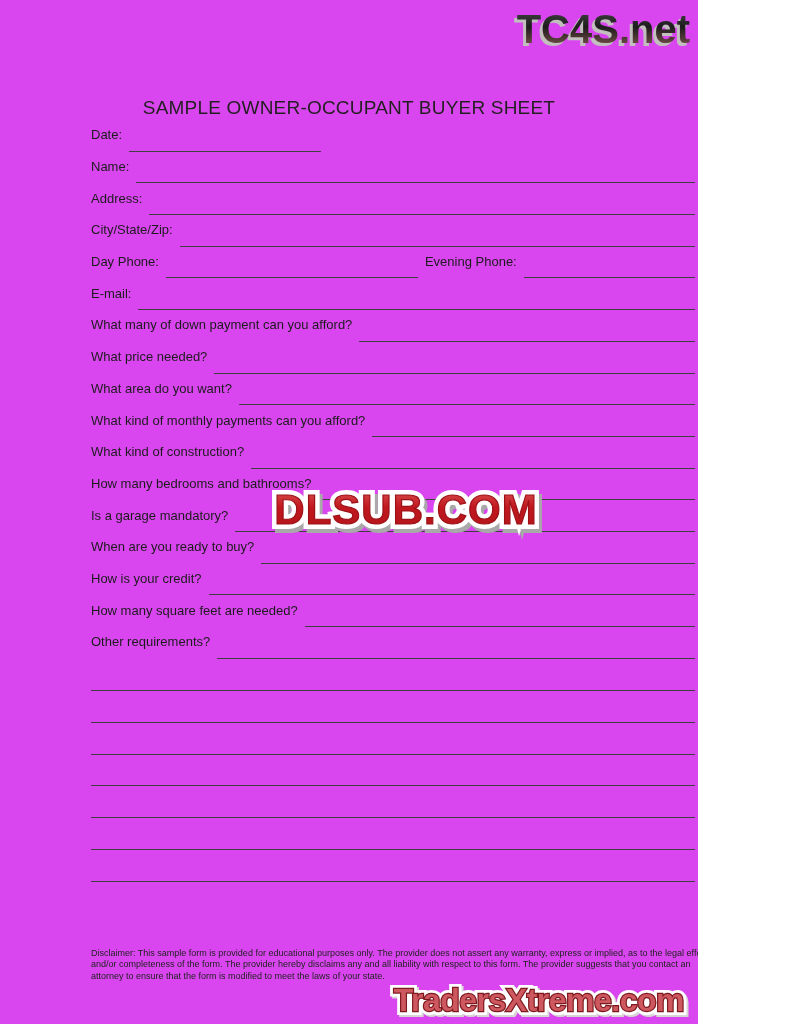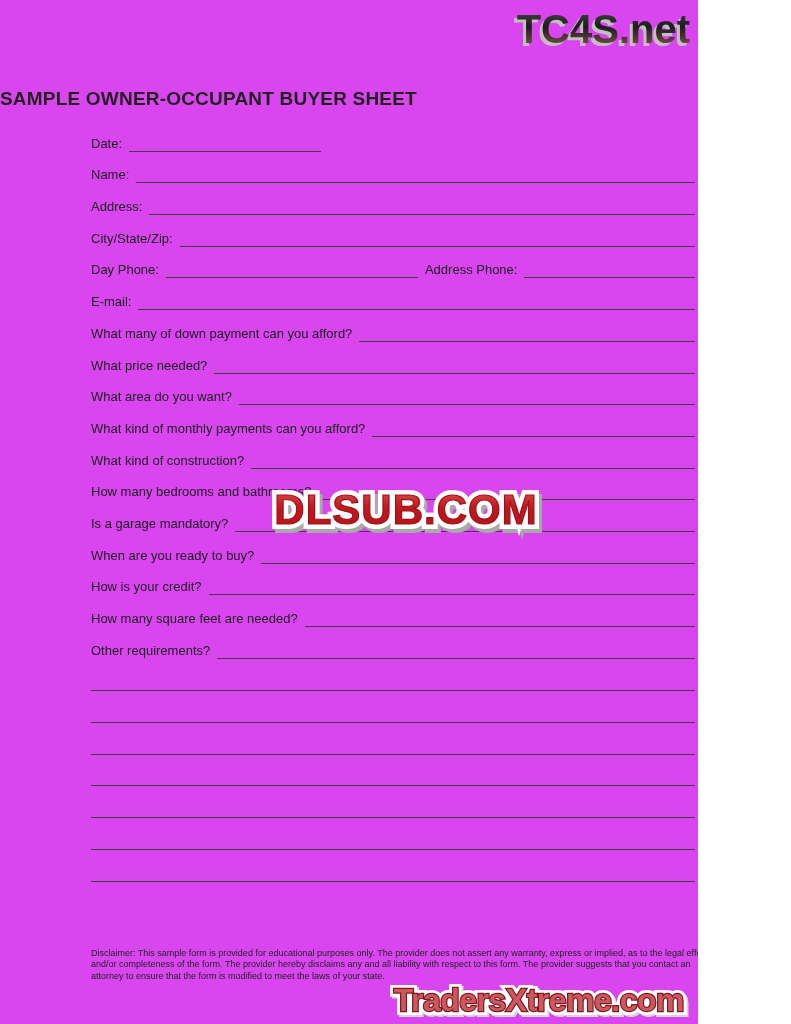--- a/index.html
+++ b/index.html
@@ -6,30 +6,30 @@
   .page{
     position:relative;
     width:698px;height:1024px;
     background:#d946ef;
     overflow:hidden;
     font-family:"Liberation Sans", sans-serif;
     color:#1a1a1a;
   }
   .tc4s-logo{position:absolute;top:2px;right:2px;width:210px;height:54px;}
   .page-title{
-    position:absolute;top:88px;left:0;width:100%;
-    text-align:left;
-    font-size:19px;font-weight:bold;color:#231f20;
+    position:absolute;top:97px;left:0;width:100%;
+    text-align:center;
+    font-size:19px;font-weight:normal;color:#231f20;
     letter-spacing:0.2px;
   }
   .form-area{
     position:absolute;left:91px;top:120px;width:604px;
   }
   .form-row{
-    display:flex;align-items:flex-end;height:31.7px;
+    display:flex;align-items:center;height:31.7px;
     font-size:13px;color:#1c1c1c;
   }
   .field-label{white-space:nowrap;padding-right:7px;line-height:1;padding-bottom:2px;}
   .field-label.second{padding-left:7px;}
   .field-line{border-bottom:1.4px solid #3f3f3f;align-self:stretch;}
   .field-line.grow{flex:1;}
   .field-line.w-date{width:192px;}
   .field-line.w-phone{width:252px;}
   .blank-row{height:31.7px;}
   .blank-row .field-line{height:100%;}
@@ -73,21 +73,21 @@
         <span class="field-label">Address:</span>
         <div class="field-line grow"></div>
       </div>
       <div class="form-row">
         <span class="field-label">City/State/Zip:</span>
         <div class="field-line grow"></div>
       </div>
       <div class="form-row">
         <span class="field-label">Day Phone:</span>
         <div class="field-line w-phone"></div>
-        <span class="field-label second">Address Phone:</span>
+        <span class="field-label second">Evening Phone:</span>
         <div class="field-line grow"></div>
       </div>
       <div class="form-row">
         <span class="field-label">E-mail:</span>
         <div class="field-line grow"></div>
       </div>
       <div class="form-row">
         <span class="field-label">What many of down payment can you afford?</span>
         <div class="field-line grow"></div>
       </div>

